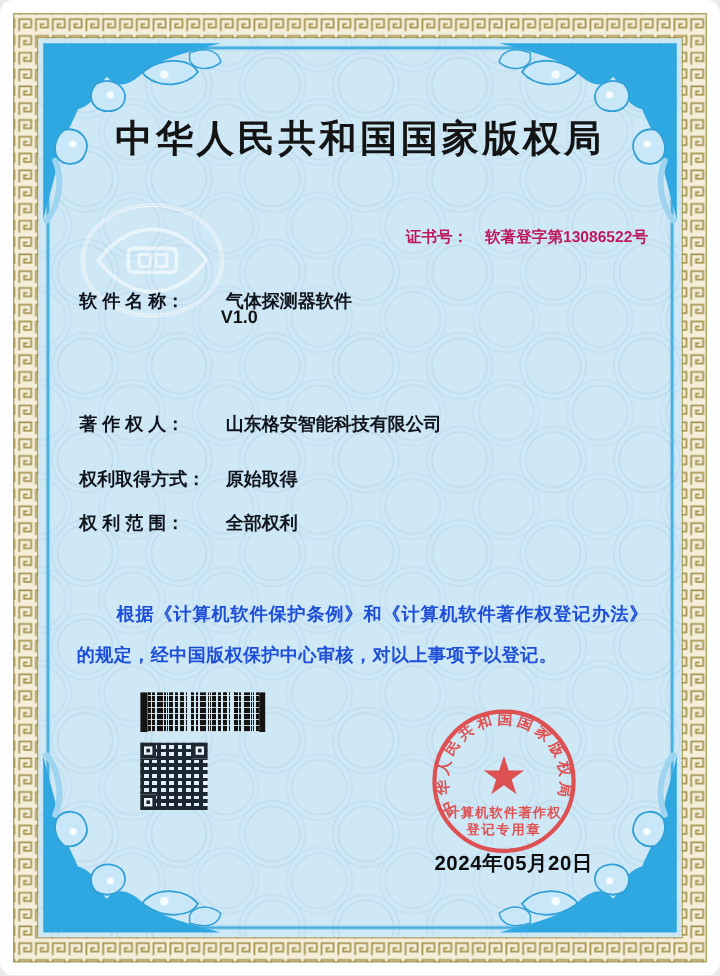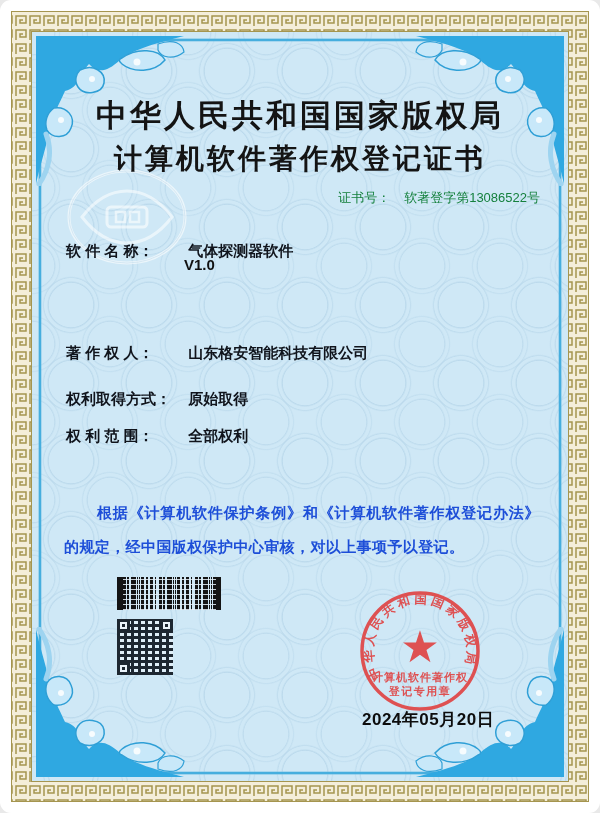--- a/index.html
+++ b/index.html
@@ -43,21 +43,21 @@
     font-size:31px;font-weight:900;letter-spacing:3px;color:#141414;
     font-family:"Liberation Serif","DejaVu Serif",serif;
   }
   .cert-title{
     position:absolute;left:0;top:140px;width:100%;text-align:center;
     font-size:28px;font-weight:900;letter-spacing:3px;color:#141414;
     font-family:"Liberation Serif","DejaVu Serif",serif;
   }
   .cert-no{
     position:absolute;right:60px;top:189px;
-    font-size:13px;font-weight:400;color:#15803d;
+    font-size:13px;font-weight:700;color:#be185d;
   }
   .cert-no .gap{display:inline-block;width:14px;}
   .field{position:absolute;left:66px;font-size:15px;font-weight:700;color:#10141c;white-space:nowrap;}
   .field .flabel{display:inline-block;min-width:118px;}
   .f-0{top:242px;}
   .f-version{position:absolute;left:184px;top:256px;font-size:15px;font-weight:700;}
   .f-1{top:312px;margin-top:32px;}
   .f-2{top:390px;}
   .f-3{top:427px;}
   .f-4{top:463px;}
@@ -166,21 +166,20 @@
       <path d="M20,52 q20,-26 45,-26 q25,0 45,26 q-20,26 -45,26 q-25,0 -45,-26 z" fill="none" stroke="rgba(255,255,255,.85)" stroke-width="3"></path>
       <rect x="45" y="42" width="40" height="20" rx="4" fill="none" stroke="rgba(255,255,255,.9)" stroke-width="3"></rect>
       <rect x="54" y="47" width="9" height="10" fill="none" stroke="rgba(255,255,255,.9)" stroke-width="2.5"></rect>
       <rect x="68" y="47" width="9" height="10" fill="none" stroke="rgba(255,255,255,.9)" stroke-width="2.5"></rect>
     </svg>
   </div>
 
   <div class="layer">
 
     <div class="authority">中华人民共和国国家版权局</div>
-    <div class="cert-title">计算机软件著作权登记证书</div>
 
     <div class="cert-no">
       <span>证书号：</span><span class="gap"></span><span>软著登字第13086522号</span>
     </div>
 
     <div class="field f-0">
       <span class="flabel">软 件 名 称：</span>
       <span>气体探测器软件</span>
     </div>
     <div class="f-version">V1.0</div>

